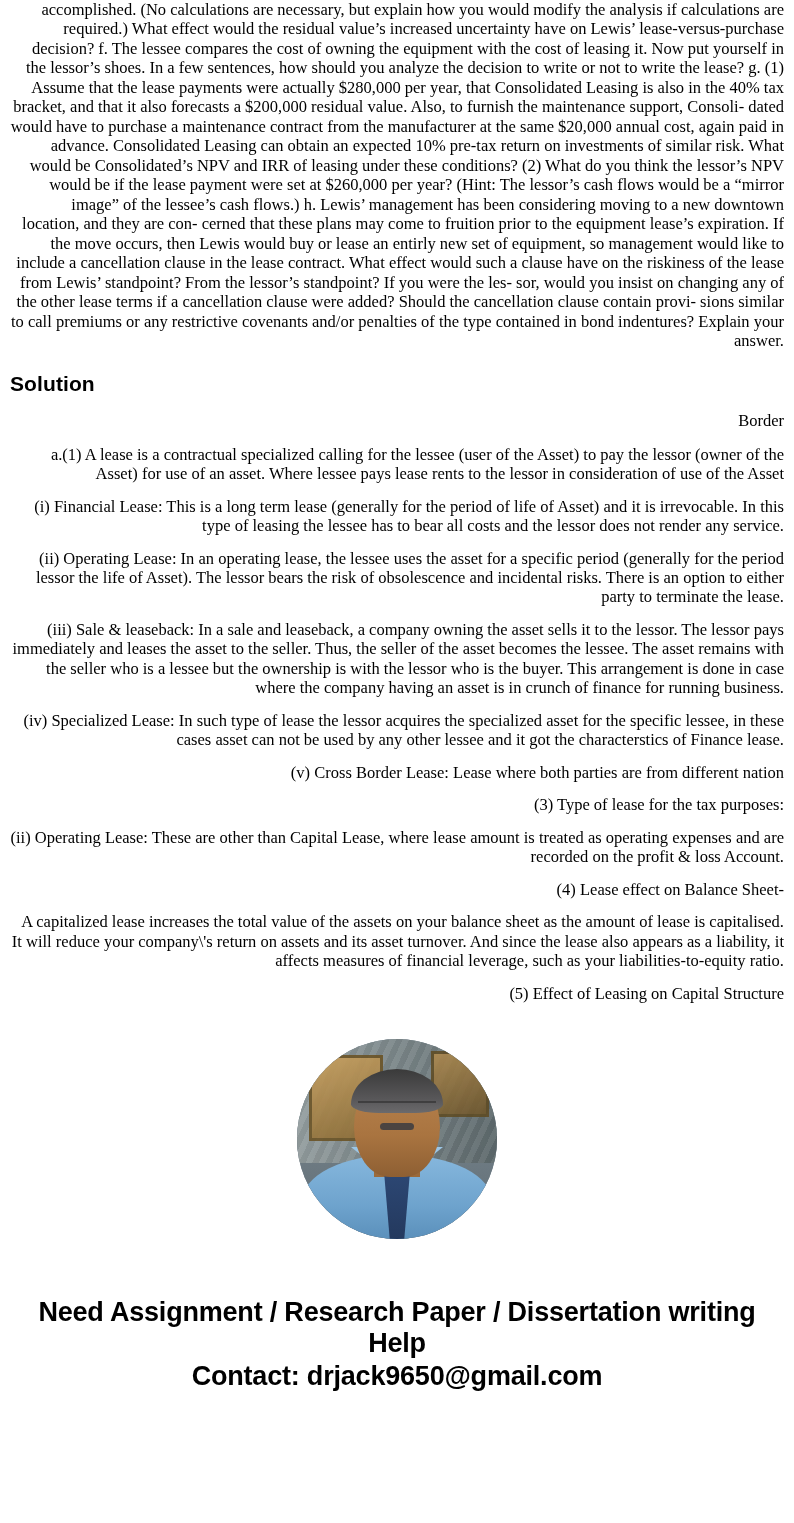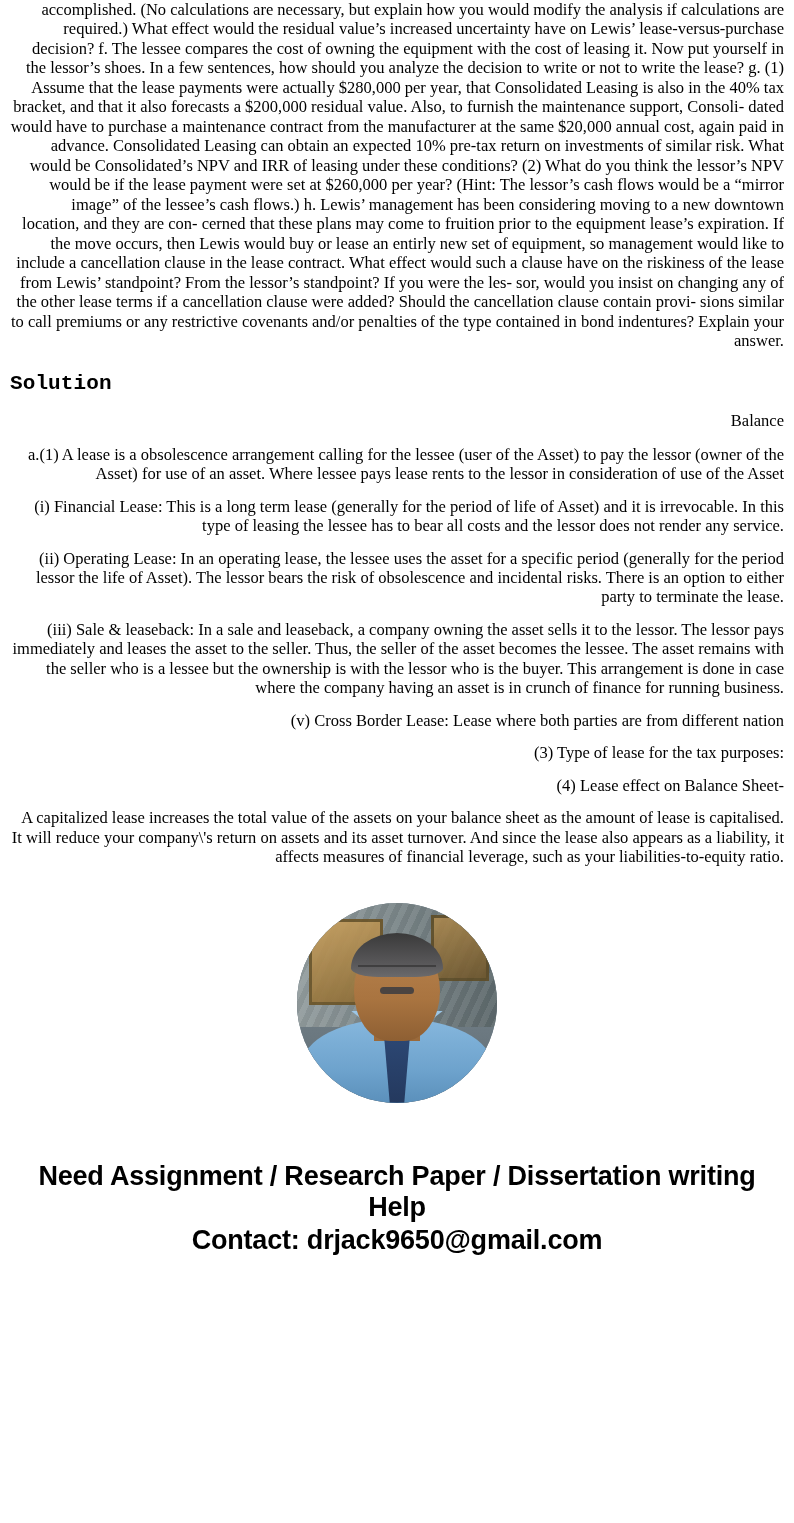--- a/index.html
+++ b/index.html
@@ -20,21 +20,21 @@
     padding: 0 10px;
   }
   p {
     margin: 0 0 13px 0;
     text-align: right;
   }
   .qpara {
     margin: 0 0 4px 0;
   }
   h2.solution {
-    font-family: Liberation Mono, monospace;
+    font-family: Liberation Sans, sans-serif;
     font-size: 21px;
     font-weight: bold;
     margin: 22px 0 14px 0;
     letter-spacing: 0.1px;
   }
   .b { font-weight: normal; }
   .answers { margin: 0 0 14px 0; }
   .photo-wrap {
     text-align: center;
     margin-top: 36px;
@@ -181,40 +181,43 @@
 </style>
 </head>
 <body>
 
 <div class="page">
 
   <p class="qpara">accomplished. (No calculations are necessary, but explain how you would modify the analysis if calculations are required.) What effect would the residual value’s increased uncertainty have on Lewis’ lease-versus-purchase decision? f. The lessee compares the cost of owning the equipment with the cost of leasing it. Now put yourself in the lessor’s shoes. In a few sentences, how should you analyze the decision to write or not to write the lease? g. (1) Assume that the lease payments were actually $280,000 per year, that Consolidated Leasing is also in the 40% tax bracket, and that it also forecasts a $200,000 residual value. Also, to furnish the maintenance support, Consoli- dated would have to purchase a maintenance contract from the manufacturer at the same $20,000 annual cost, again paid in advance. Consolidated Leasing can obtain an expected 10% pre-tax return on investments of similar risk. What would be Consolidated’s NPV and IRR of leasing under these conditions? (2) What do you think the lessor’s NPV would be if the lease payment were set at $260,000 per year? (Hint: The lessor’s cash flows would be a “mirror image” of the lessee’s cash flows.) h. Lewis’ management has been considering moving to a new downtown location, and they are con- cerned that these plans may come to fruition prior to the equipment lease’s expiration. If the move occurs, then Lewis would buy or lease an entirly new set of equipment, so management would like to include a cancellation clause in the lease contract. What effect would such a clause have on the riskiness of the lease from Lewis’ standpoint? From the lessor’s standpoint? If you were the les- sor, would you insist on changing any of the other lease terms if a cancellation clause were added? Should the cancellation clause contain provi- sions similar to call premiums or any restrictive covenants and/or penalties of the type contained in bond indentures? Explain your answer.</p>
 
   <h2 class="solution">Solution</h2>
 
-  <p class="answers">Balance</p>
-
-  <p><span>a.(1)  A </span><span class="b">lease</span><span> is a </span><span class="b">obsolescence arrangement</span><span> calling for the lessee (user of the Asset) to pay the lessor (owner of the Asset) for use of an asset. Where lessee pays lease rents to the lessor in consideration of use of the Asset</span></p>
+  <p class="answers">Border</p>
+
+  <p><span>a.(1)  A </span><span class="b">lease</span><span> is a </span><span class="b">contractual specialized</span><span> calling for the lessee (user of the Asset) to pay the lessor (owner of the Asset) for use of an asset. Where lessee pays lease rents to the lessor in consideration of use of the Asset</span></p>
 
 
   <p>(i) Financial Lease: This is a long term lease (generally for the period of life of Asset) and it is irrevocable. In this type of leasing the lessee has to bear all costs and the lessor does not render any service.</p>
   <p>(ii) Operating Lease: In an operating lease, the lessee uses the asset for a specific period (generally for the period lessor the life of Asset). The lessor bears the risk of obsolescence and incidental risks. There is an option to either party to terminate the lease.</p>
 
   <p><span>(iii) Sale &amp; leaseback: In a sale and leaseback, a company owning the asset sells it to the lessor. The lessor pays immediately and leases the asset to the seller. Thus, the seller of the asset becomes the lessee. The </span><span class="b">asset remains with the seller</span><span> who is a lessee but the </span><span class="b">ownership is with the lessor who is the buyer</span><span>. This arrangement is done in case where the company having an asset is in </span><span class="b">crunch of finance</span><span> for running business.</span></p>
 
+  <p>(iv) Specialized Lease: In such type of lease the lessor acquires the specialized asset for the specific lessee, in these cases asset can not be used by any other lessee and it got the characterstics of Finance lease.</p>
 
   <p>(v) Cross Border Lease: Lease where both parties are from different nation</p>
 
   <p><span>(3) </span><span class="b">Type of lease for the tax purposes:</span></p>
 
+  <p>(ii) Operating Lease: These are other than Capital Lease, where lease amount is treated as operating expenses and are recorded on the profit &amp; loss Account.</p>
 
   <p><span>(4) </span><span class="b">Lease effect on Balance Sheet-</span></p>
 
   <p>A capitalized lease increases the total value of the assets on your balance sheet as the amount of lease is capitalised. It will reduce your company\'s return on assets and its asset turnover. And since the lease also appears as a liability, it affects measures of financial leverage, such as your liabilities-to-equity ratio.</p>
 
+  <p><span>(5) </span><span class="b">Effect of Leasing on Capital Structure</span></p>
 
 
   <div class="photo-wrap">
     <div class="photo">
       <div class="bg"></div>
       <div class="wallpattern"></div>
       <div class="frame"></div>
       <div class="frame2"></div>
       <div class="shirt"></div>
       <div class="neck"></div>

